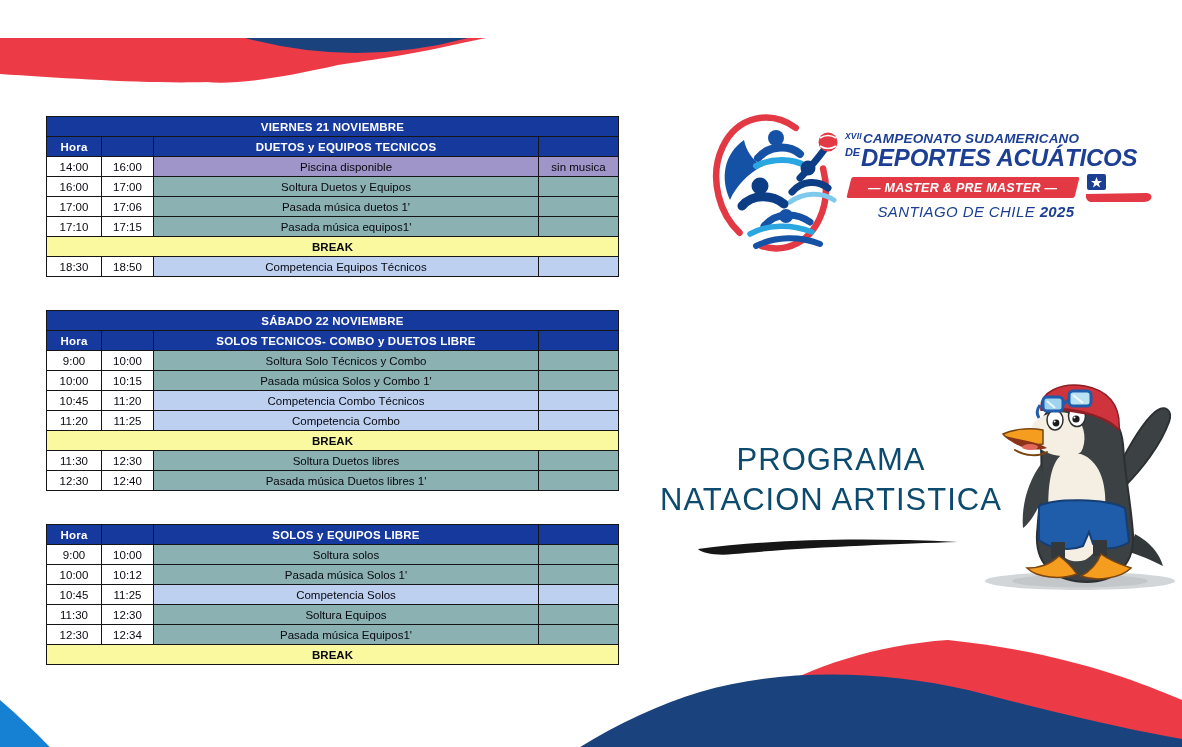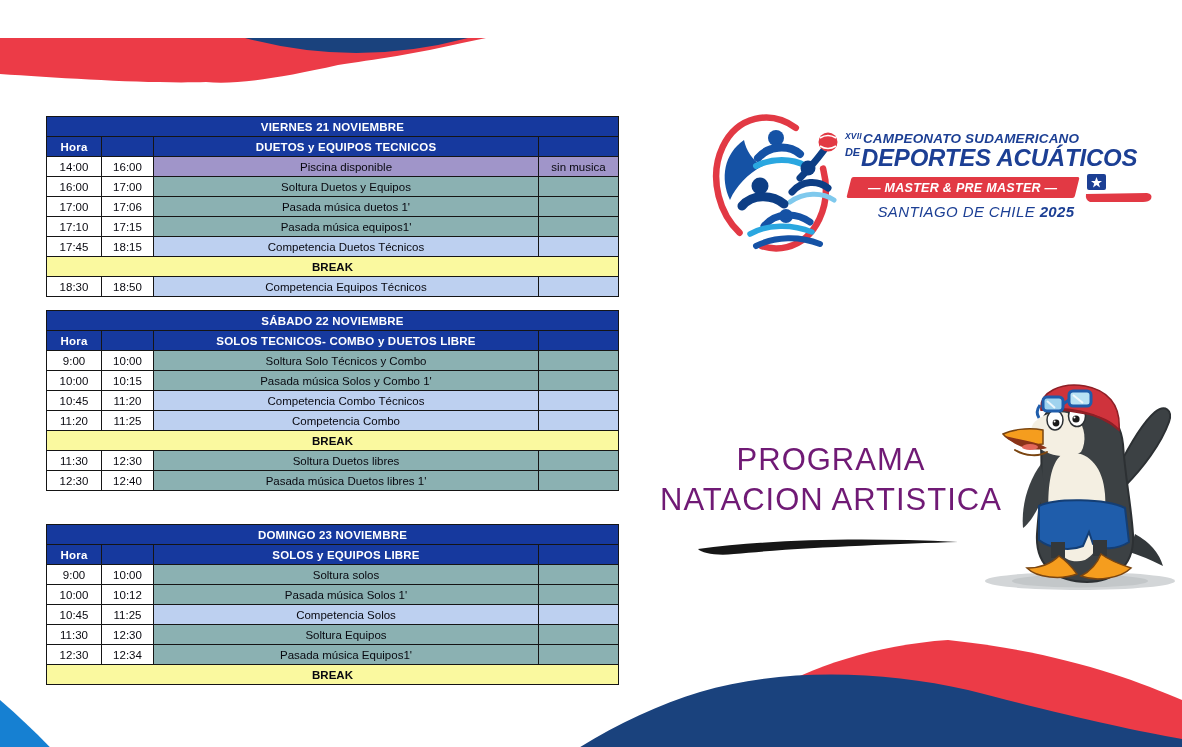--- a/index.html
+++ b/index.html
@@ -30,21 +30,21 @@
   .banner{position:absolute;left:4px;top:0;width:228px;height:21px;background:var(--logo_red);
           transform:skewX(-14deg);border-radius:2px;display:flex;align-items:center;justify-content:center;}
   .banner span{transform:skewX(14deg);font-style:italic;font-weight:bold;font-size:12.5px;
                color:#fff;letter-spacing:.3px;white-space:nowrap;}
   .flag{position:absolute;left:240px;top:-3px;}
   .lw4{margin-top:3px;width:262px;text-align:center;font-size:15px;font-style:italic;letter-spacing:.4px;white-space:nowrap;}
   .lw4 b{font-weight:bold;}
 
   
   .program-title{position:absolute;left:630px;top:402px;width:402px;text-align:center;z-index:2;
-                 font-size:31px;line-height:40px;color:#701a75;letter-spacing:1px;white-space:nowrap;}
+                 font-size:31px;line-height:40px;color:#0c4a6e;letter-spacing:1px;white-space:nowrap;}
   .swoosh{position:absolute;left:694px;top:497px;z-index:2;}
 
   
   .penguin{position:absolute;left:985px;top:346px;z-index:2;}
 </style>
 </head>
 <body>
 
 <div class="page">
 
@@ -95,26 +95,20 @@
             <td class="time">17:00</td>
             <td class="time">17:06</td>
             <td class="act c-teal">Pasada música duetos 1'</td>
             <td class="c-teal"></td>
           </tr>
           <tr class="t-row">
             <td class="time">17:10</td>
             <td class="time">17:15</td>
             <td class="act c-teal">Pasada música equipos1'</td>
             <td class="c-teal"></td>
-          </tr>
-          <tr class="t-row">
-            <td class="time">17:45</td>
-            <td class="time">18:15</td>
-            <td class="act c-blue">Competencia Duetos Técnicos</td>
-            <td class="c-blue"></td>
           </tr>
           <tr class="t-break">
             <td colspan="4">BREAK</td>
           </tr>
           <tr class="t-row">
             <td class="time">18:30</td>
             <td class="time">18:50</td>
             <td class="act c-blue">Competencia Equipos Técnicos</td>
             <td class="c-blue"></td>
           </tr>
@@ -179,23 +173,20 @@
         </tbody>
       </table>
       <table class="sched" style="top: 486px;">
         <colgroup>
           <col class="c1">
           <col class="c2">
           <col class="c3">
           <col class="c4">
         </colgroup>
         <tbody>
-          <tr class="t-title">
-            <td colspan="4">DOMINGO 23 NOVIEMBRE</td>
-          </tr>
           <tr class="t-sub">
             <td>Hora</td>
             <td></td>
             <td>SOLOS y EQUIPOS LIBRE</td>
             <td></td>
           </tr>
           <tr class="t-row">
             <td class="time">9:00</td>
             <td class="time">10:00</td>
             <td class="act c-teal">Soltura solos</td>

